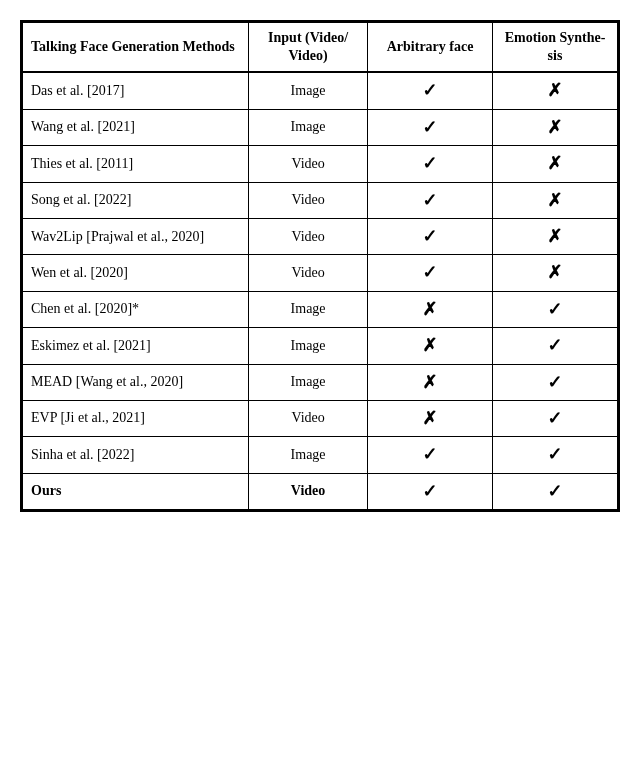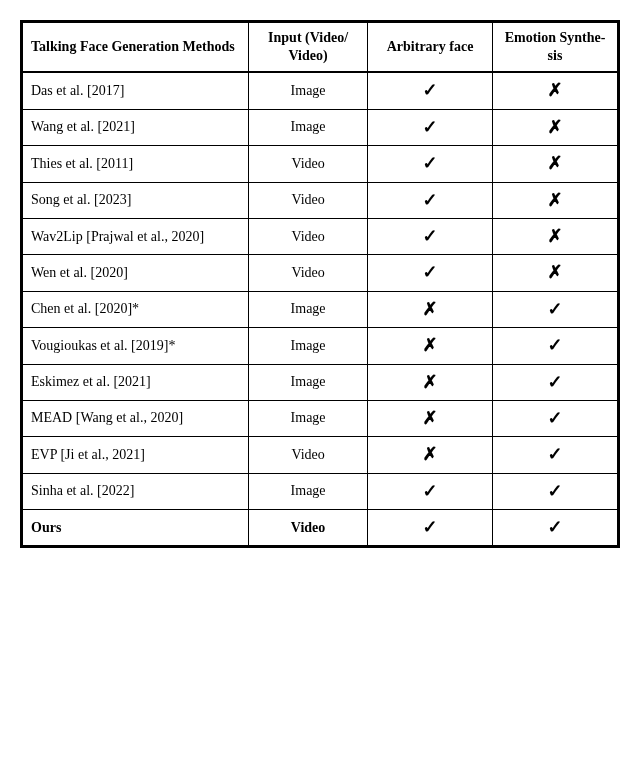--- a/index.html
+++ b/index.html
@@ -91,45 +91,39 @@
           <td class="col-arb check check-yes">✓</td>
           <td class="col-emo check check-no">✗</td>
         </tr>
         <tr>
           <td class="col-method">Thies et al. [2011]</td>
           <td class="col-input">Video</td>
           <td class="col-arb check check-yes">✓</td>
           <td class="col-emo check check-no">✗</td>
         </tr>
         <tr>
-          <td class="col-method">Song et al. [2023]</td>
+          <td class="col-method">Song et al. [2022]</td>
           <td class="col-input">Video</td>
           <td class="col-arb check check-yes">✓</td>
           <td class="col-emo check check-no">✗</td>
         </tr>
         <tr>
           <td class="col-method">Wav2Lip [Prajwal et al., 2020]</td>
           <td class="col-input">Video</td>
           <td class="col-arb check check-yes">✓</td>
           <td class="col-emo check check-no">✗</td>
         </tr>
         <tr>
           <td class="col-method">Wen et al. [2020]</td>
           <td class="col-input">Video</td>
           <td class="col-arb check check-yes">✓</td>
           <td class="col-emo check check-no">✗</td>
         </tr>
         <tr>
           <td class="col-method">Chen et al. [2020]*</td>
-          <td class="col-input">Image</td>
-          <td class="col-arb check check-no">✗</td>
-          <td class="col-emo check check-yes">✓</td>
-        </tr>
-        <tr>
-          <td class="col-method">Vougioukas et al. [2019]*</td>
           <td class="col-input">Image</td>
           <td class="col-arb check check-no">✗</td>
           <td class="col-emo check check-yes">✓</td>
         </tr>
         <tr>
           <td class="col-method">Eskimez et al. [2021]</td>
           <td class="col-input">Image</td>
           <td class="col-arb check check-no">✗</td>
           <td class="col-emo check check-yes">✓</td>
         </tr>

